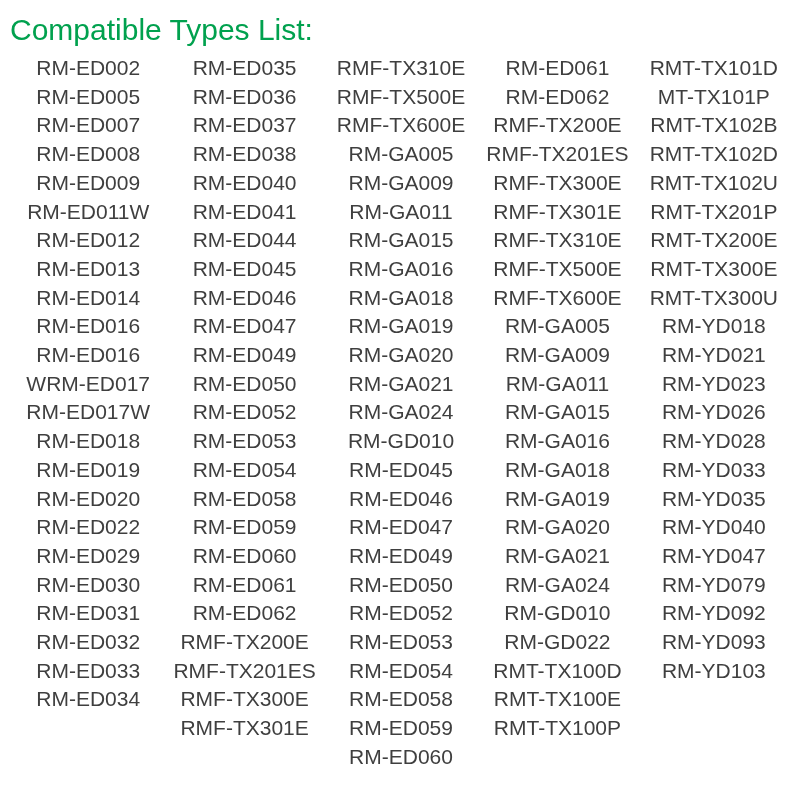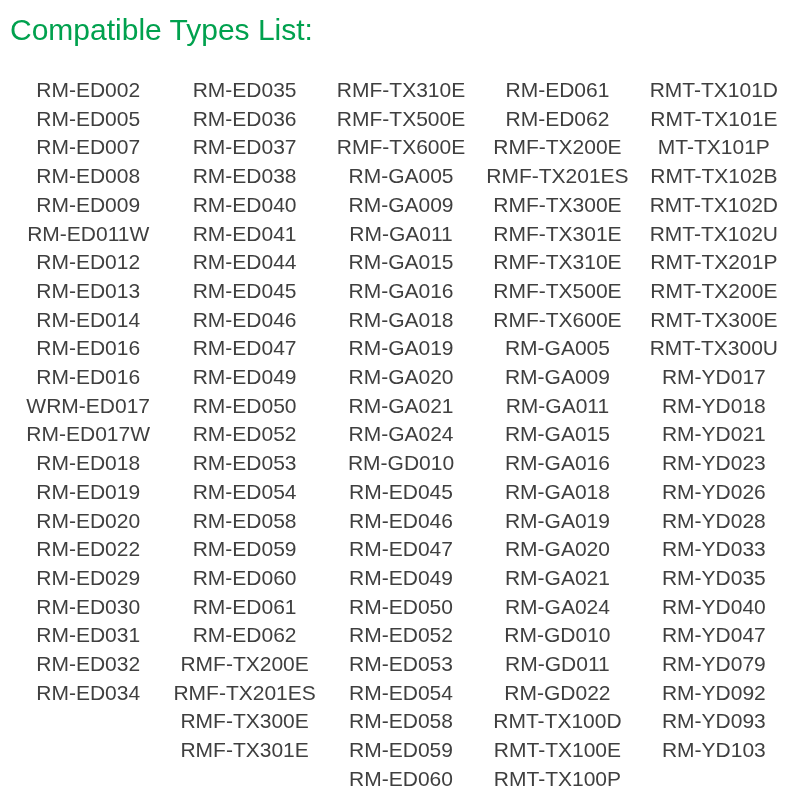--- a/index.html
+++ b/index.html
@@ -21,21 +21,21 @@
     padding: 12px 8px 0 10px;
   }
   .heading {
     color: var(--accent);
     font-size: 30px;
     font-weight: 400;
     line-height: 36px;
     letter-spacing: 0px;
   }
   .grid {
-    margin-top: 28px;
+    margin-top: 6px;
     display: flex;
     flex-direction: row;
     width: 782px;
   }
   .col {
     flex: 1 1 0;
     display: flex;
     flex-direction: column;
     align-items: center;
   }
@@ -68,20 +68,21 @@
         <div class="item">WRM-ED017</div>
         <div class="item">RM-ED017W</div>
         <div class="item">RM-ED018</div>
         <div class="item">RM-ED019</div>
         <div class="item">RM-ED020</div>
         <div class="item">RM-ED022</div>
         <div class="item">RM-ED029</div>
         <div class="item">RM-ED030</div>
         <div class="item">RM-ED031</div>
         <div class="item">RM-ED032</div>
+        <div class="item">RM-ED033</div>
         <div class="item">RM-ED034</div>
       </div>
       <div class="col">
         <div class="item">RM-ED035</div>
         <div class="item">RM-ED036</div>
         <div class="item">RM-ED037</div>
         <div class="item">RM-ED038</div>
         <div class="item">RM-ED040</div>
         <div class="item">RM-ED041</div>
         <div class="item">RM-ED044</div>
@@ -144,38 +145,35 @@
         <div class="item">RM-GA009</div>
         <div class="item">RM-GA011</div>
         <div class="item">RM-GA015</div>
         <div class="item">RM-GA016</div>
         <div class="item">RM-GA018</div>
         <div class="item">RM-GA019</div>
         <div class="item">RM-GA020</div>
         <div class="item">RM-GA021</div>
         <div class="item">RM-GA024</div>
         <div class="item">RM-GD010</div>
-        <div class="item">RM-GD011</div>
         <div class="item">RM-GD022</div>
         <div class="item">RMT-TX100D</div>
         <div class="item">RMT-TX100E</div>
         <div class="item">RMT-TX100P</div>
       </div>
       <div class="col">
         <div class="item">RMT-TX101D</div>
-        <div class="item">RMT-TX101E</div>
         <div class="item">MT-TX101P</div>
         <div class="item">RMT-TX102B</div>
         <div class="item">RMT-TX102D</div>
         <div class="item">RMT-TX102U</div>
         <div class="item">RMT-TX201P</div>
         <div class="item">RMT-TX200E</div>
         <div class="item">RMT-TX300E</div>
         <div class="item">RMT-TX300U</div>
-        <div class="item">RM-YD017</div>
         <div class="item">RM-YD018</div>
         <div class="item">RM-YD021</div>
         <div class="item">RM-YD023</div>
         <div class="item">RM-YD026</div>
         <div class="item">RM-YD028</div>
         <div class="item">RM-YD033</div>
         <div class="item">RM-YD035</div>
         <div class="item">RM-YD040</div>
         <div class="item">RM-YD047</div>
         <div class="item">RM-YD079</div>

